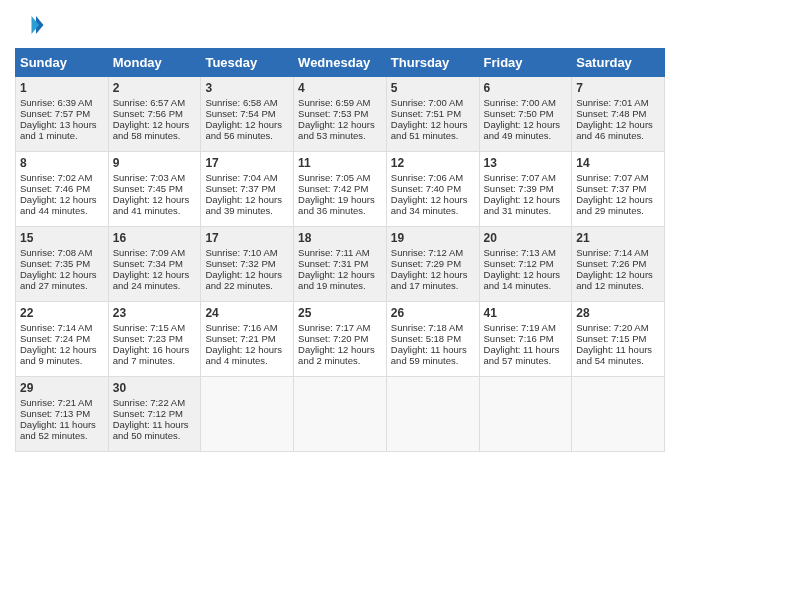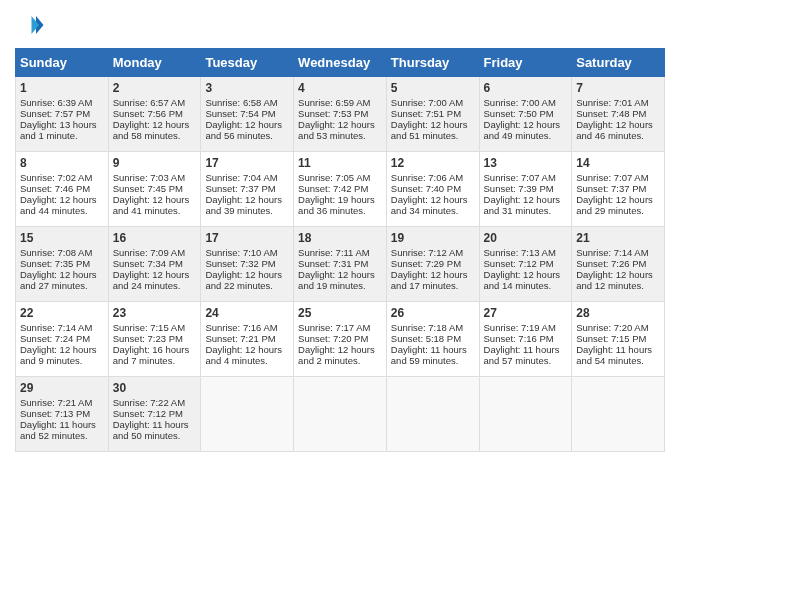--- a/index.html
+++ b/index.html
@@ -154,21 +154,21 @@
           <td><span class="day-num">19</span><span>Sunrise: 7:12 AM</span><br><span>Sunset: 7:29 PM</span><br><span>Daylight: 12 hours and 17 minutes.</span></td>
           <td><span class="day-num">20</span><span>Sunrise: 7:13 AM</span><br><span>Sunset: 7:12 PM</span><br><span>Daylight: 12 hours and 14 minutes.</span></td>
           <td><span class="day-num">21</span><span>Sunrise: 7:14 AM</span><br><span>Sunset: 7:26 PM</span><br><span>Daylight: 12 hours and 12 minutes.</span></td>
         </tr>
         <tr>
           <td><span class="day-num">22</span><span>Sunrise: 7:14 AM</span><br><span>Sunset: 7:24 PM</span><br><span>Daylight: 12 hours and 9 minutes.</span></td>
           <td><span class="day-num">23</span><span>Sunrise: 7:15 AM</span><br><span>Sunset: 7:23 PM</span><br><span>Daylight: 16 hours and 7 minutes.</span></td>
           <td><span class="day-num">24</span><span>Sunrise: 7:16 AM</span><br><span>Sunset: 7:21 PM</span><br><span>Daylight: 12 hours and 4 minutes.</span></td>
           <td><span class="day-num">25</span><span>Sunrise: 7:17 AM</span><br><span>Sunset: 7:20 PM</span><br><span>Daylight: 12 hours and 2 minutes.</span></td>
           <td><span class="day-num">26</span><span>Sunrise: 7:18 AM</span><br><span>Sunset: 5:18 PM</span><br><span>Daylight: 11 hours and 59 minutes.</span></td>
-          <td><span class="day-num">27</span><span>Sunrise: 7:19 AM</span><br><span>Sunset: 7:16 PM</span><br><span>Daylight: 11 hours and 57 minutes.</span></td>
+          <td><span class="day-num">41</span><span>Sunrise: 7:19 AM</span><br><span>Sunset: 7:16 PM</span><br><span>Daylight: 11 hours and 57 minutes.</span></td>
           <td><span class="day-num">28</span><span>Sunrise: 7:20 AM</span><br><span>Sunset: 7:15 PM</span><br><span>Daylight: 11 hours and 54 minutes.</span></td>
         </tr>
         <tr>
           <td><span class="day-num">29</span><span>Sunrise: 7:21 AM</span><br><span>Sunset: 7:13 PM</span><br><span>Daylight: 11 hours and 52 minutes.</span></td>
           <td><span class="day-num">30</span><span>Sunrise: 7:22 AM</span><br><span>Sunset: 7:12 PM</span><br><span>Daylight: 11 hours and 50 minutes.</span></td>
           <td class="empty-cell"></td>
           <td class="empty-cell"></td>
           <td class="empty-cell"></td>
           <td class="empty-cell"></td>
           <td class="empty-cell"></td>

